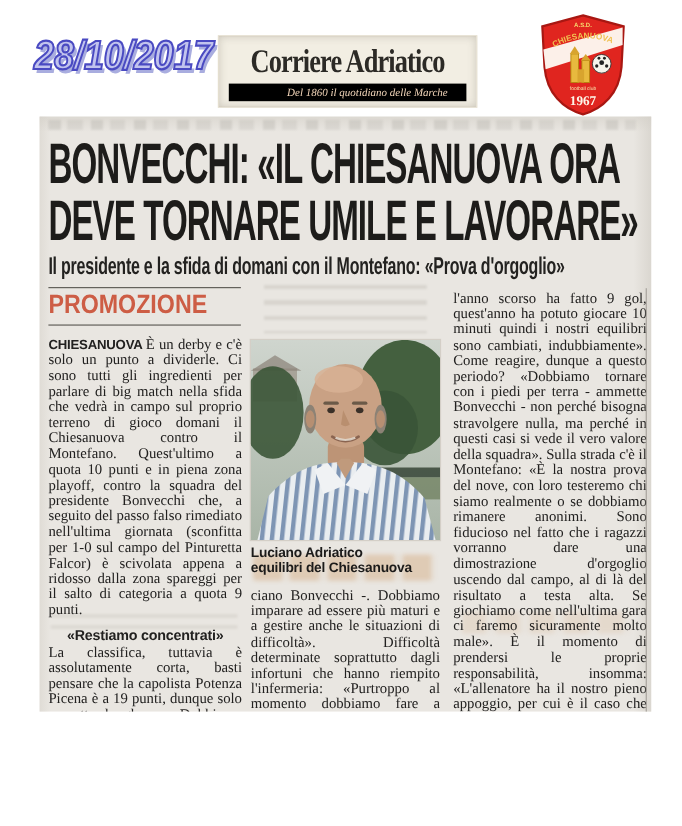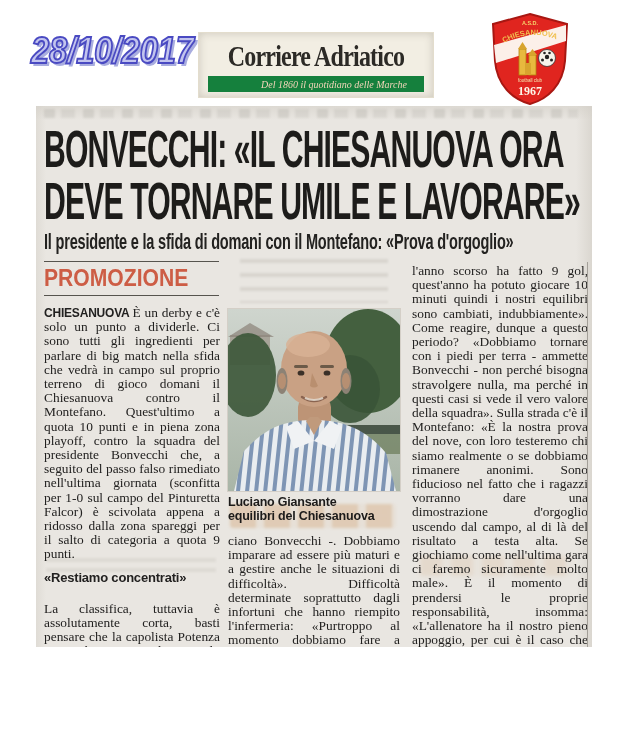--- a/index.html
+++ b/index.html
@@ -10,21 +10,21 @@
   .date-stamp{position:absolute;left:31px;top:30px;font-family:"Liberation Sans",sans-serif;
       font-weight:700;font-style:italic;font-size:37px;letter-spacing:0px;color:#c2c4ee;
       -webkit-text-stroke:2px #4a4ac2;text-shadow:3px 3px 0 #a9addf;
       transform:scaleX(.88);transform-origin:0 0;white-space:nowrap;}
 
   .masthead{position:absolute;left:199px;top:33px;width:234px;height:64px;background:#f2eee3;
       box-shadow:inset 0 0 8px rgba(90,85,70,.25), 0 0 0 1px #e3ddcd;}
   .masthead-title{position:absolute;left:50%;top:6px;transform:translateX(-50%) scaleX(.80);
       font-family:"Liberation Serif",serif;font-weight:700;font-size:30px;letter-spacing:-1px;
       color:#2c2a26;white-space:nowrap;}
-  .masthead-strip{position:absolute;left:9px;right:9px;bottom:5px;height:16px;background:#15803d;
+  .masthead-strip{position:absolute;left:9px;right:9px;bottom:5px;height:16px;background:#000000;
       display:flex;align-items:center;justify-content:center;padding-left:36px;}
   .masthead-tagline{font-family:"Liberation Serif",serif;font-style:italic;font-size:10px;
       color:#f2d5b9;white-space:nowrap;}
 
   .club-crest{position:absolute;left:486px;top:11px;width:88px;height:96px;}
 
   
   .clip{position:absolute;left:36px;top:106px;width:556px;height:612px;background:#e9e6e1;
       background-image:linear-gradient(180deg,rgba(210,206,198,.55) 0,rgba(0,0,0,0) 14px),
                        linear-gradient(90deg,rgba(214,210,202,.5) 0,rgba(0,0,0,0) 10px,rgba(0,0,0,0) 540px,rgba(208,204,196,.6) 556px);}
@@ -61,21 +61,21 @@
 
   
   .bodycopy{font-family:"Liberation Serif",serif;font-size:13.4px;line-height:14.2px;
       color:#222120;text-align:justify;}
   .col1{position:absolute;left:44px;top:306px;width:176px;}
   .col2-body{position:absolute;left:228px;top:534px;width:172px;}
   .col3{position:absolute;left:412px;top:264px;width:176px;}
   .lead-word{font-family:"Liberation Sans",sans-serif;font-weight:700;font-size:12px;
       letter-spacing:-.2px;margin-right:3px;}
   .crosshead{font-family:"Liberation Sans",sans-serif;font-weight:700;font-size:13px;
-      letter-spacing:-.2px;margin-top:9px;margin-bottom:17px;text-align:left;}
+      letter-spacing:-.2px;margin-top:9px;margin-bottom:1px;text-align:center;}
   .byline{font-family:"Liberation Serif",serif;font-weight:700;font-size:14px;
       text-align:right;padding-right:14px;margin-top:14px;}
 
   
   .photo{position:absolute;left:228px;top:309px;width:172px;height:182px;
       box-shadow:0 0 0 1px #d4cfc7;}
   .caption{position:absolute;left:228px;top:495px;width:172px;font-family:"Liberation Sans",sans-serif;
       font-weight:700;font-size:12.5px;line-height:14px;color:#1c1b1a;letter-spacing:-.2px;}
 
   .col-divider{position:absolute;left:587px;top:262px;width:1px;height:452px;background:#a39f98;}
@@ -181,21 +181,21 @@
     <path d="M84 64 L82 77 Q86 80 90 77 Z" fill="#b98f6f"></path>
     <path d="M74 88 Q86 96 98 88" stroke="#8a6450" stroke-width="2.5" fill="none" stroke-linecap="round"></path>
     <path d="M77 89 Q86 93 95 89" stroke="#e8e2d8" stroke-width="2" fill="none" opacity="0.8"></path>
 
     <path d="M6 182 L16 142 C38 118 58 111 86 111 C114 111 138 120 158 144 L168 182 Z" fill="url(#shirtStripes)"></path>
     <polygon points="70,112 86,132 66,140 58,118" fill="#f0f2f4"></polygon>
     <polygon points="102,112 86,132 106,140 114,118" fill="#f0f2f4"></polygon>
     <polygon points="78,112 86,126 94,112 90,108 82,108" fill="#c09a7c"></polygon>
   </svg>
   <div class="caption">
-    <div>Luciano Giansante</div>
+    <div>Luciano Adriatico</div>
     <div>equilibri del Chiesanuova</div>
   </div>
   <div class="bodycopy col2-body">ciano Bonvecchi -. Dobbiamo imparare ad essere più maturi e a gestire anche le situazioni di difficoltà». Difficoltà determinate soprattutto dagli infortuni che hanno riempito l'infermeria: «Purtroppo al momento dobbiamo fare a meno dell'attaccante Giansante, del trequartista Santoni e del giovane Medei che sono tre elementi per noi fondamentali. Santoni</div>
 
   <div class="bodycopy col3">
     <div>l'anno scorso ha fatto 9 gol, quest'anno ha potuto giocare 10 minuti quindi i nostri equilibri sono cambiati, indubbiamente». Come reagire, dunque a questo periodo? «Dobbiamo tornare con i piedi per terra - ammette Bonvecchi - non perché bisogna stravolgere nulla, ma perché in questi casi si vede il vero valore della squadra». Sulla strada c'è il Montefano: «È la nostra prova del nove, con loro testeremo chi siamo realmente o se dobbiamo rimanere anonimi. Sono fiducioso nel fatto che i ragazzi vorranno dare una dimostrazione d'orgoglio uscendo dal campo, al di là del risultato a testa alta. Se giochiamo come nell'ultima gara ci faremo sicuramente molto male». È il momento di prendersi le proprie responsabilità, insomma: «L'allenatore ha il nostro pieno appoggio, per cui è il caso che ognuno faccia la sua parte» conclude Bonvecchi.</div>
     <div class="byline">Sara Santacchi</div>
   </div>
 
   <div class="col-divider"></div>

